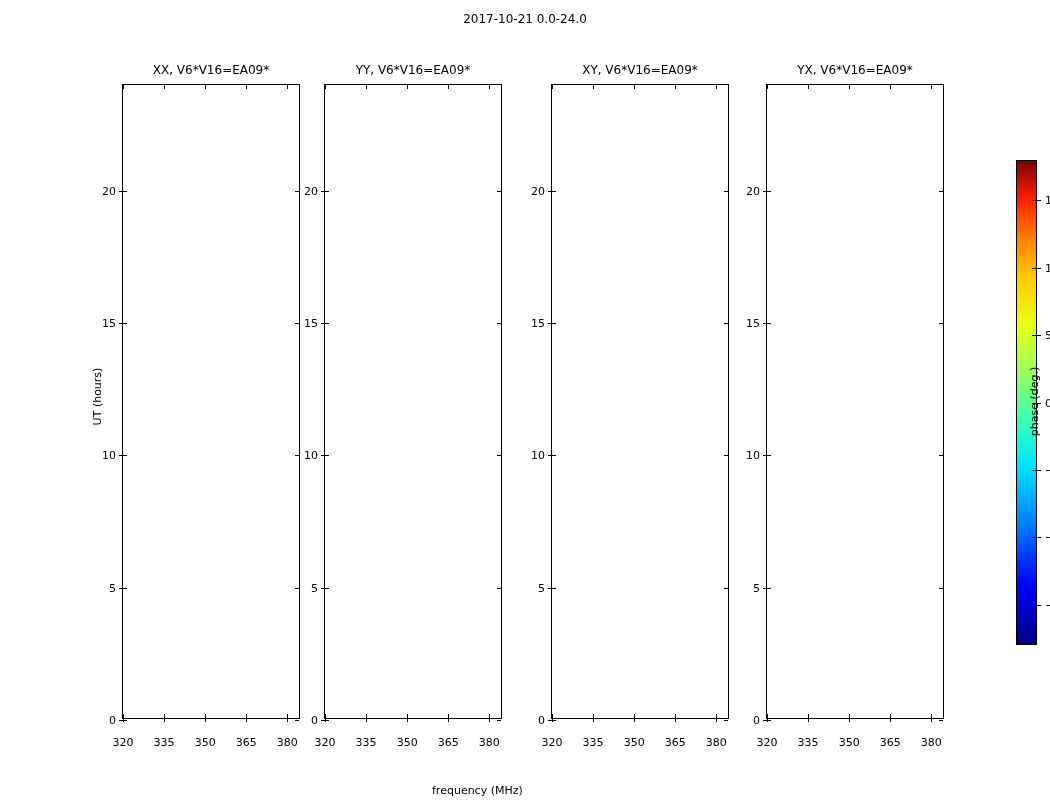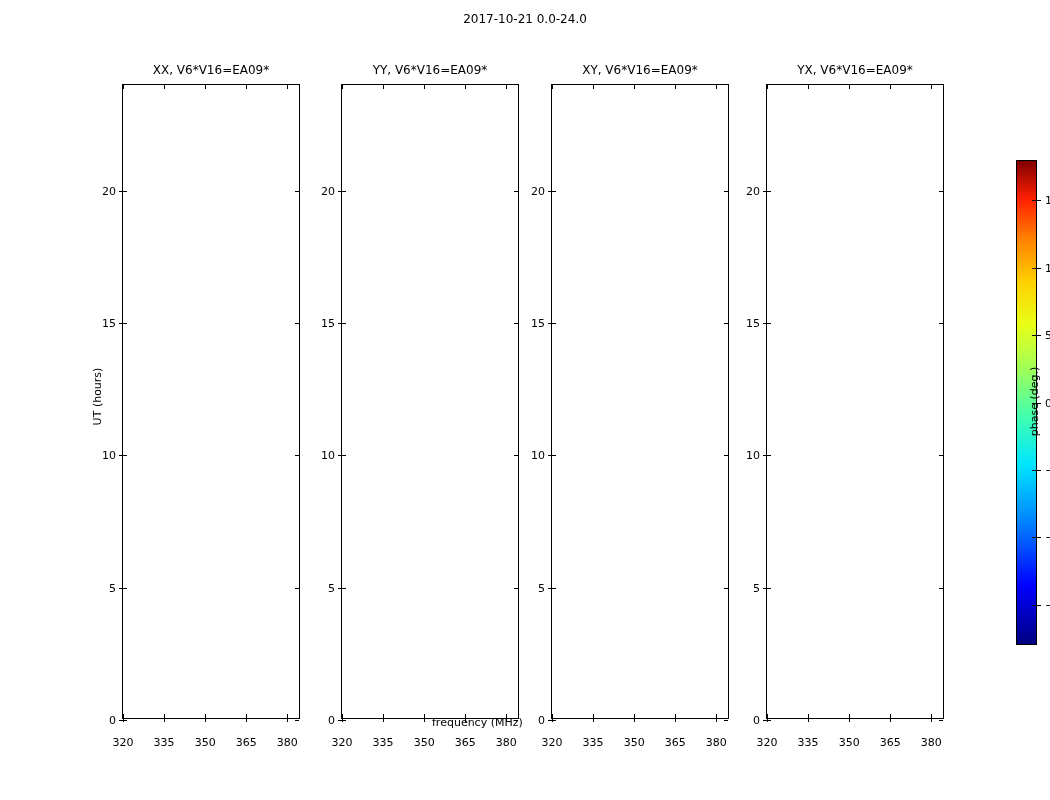--- a/index.html
+++ b/index.html
@@ -176,21 +176,21 @@
     white-space: nowrap;
   }
 </style>
 </head>
 <body>
 
 <div class="suptitle">2017-10-21 0.0-24.0</div>
 
 <div class="axis-title-y" style="left:69px; top:390px;">UT (hours)</div>
 
-<div class="axis-title-x" style="left:432px; top:716px;text-align:right;">frequency (MHz)</div>
+<div class="axis-title-x" style="left:432px; top:784px;text-align:right;">frequency (MHz)</div>
 
 <div class="panel" id="panel0" style="left:122px;">
   <div class="title">XX, V6*V16=EA09*</div>
   <div class="axes">
       <div class="ytick" style="top: 635px;"></div>
       <div class="ytick-in" style="top: 635px;"></div>
       <div class="ytick-right-in" style="top: 635px;"></div>
       <div class="ylabel" style="top: 635px;">0</div>
       <div class="ytick" style="top: 502.708px;"></div>
       <div class="ytick-in" style="top: 502.708px;"></div>
@@ -224,21 +224,21 @@
       <div class="xtick-in" style="left: 123.231px;"></div>
       <div class="xtick-top-in" style="left: 123.231px;"></div>
       <div class="xlabel" style="left: 123.231px;">365</div>
       <div class="xtick" style="left: 164.308px;"></div>
       <div class="xtick-in" style="left: 164.308px;"></div>
       <div class="xtick-top-in" style="left: 164.308px;"></div>
       <div class="xlabel" style="left: 164.308px;">380</div>
     </div>
 </div>
 
-<div class="panel" id="panel1" style="left:341px;">
+<div class="panel" id="panel1" style="left:324px;">
   <div class="title">YY, V6*V16=EA09*</div>
   <div class="axes">
       <div class="ytick" style="top: 635px;"></div>
       <div class="ytick-in" style="top: 635px;"></div>
       <div class="ytick-right-in" style="top: 635px;"></div>
       <div class="ylabel" style="top: 635px;">0</div>
       <div class="ytick" style="top: 502.708px;"></div>
       <div class="ytick-in" style="top: 502.708px;"></div>
       <div class="ytick-right-in" style="top: 502.708px;"></div>
       <div class="ylabel" style="top: 502.708px;">5</div>

